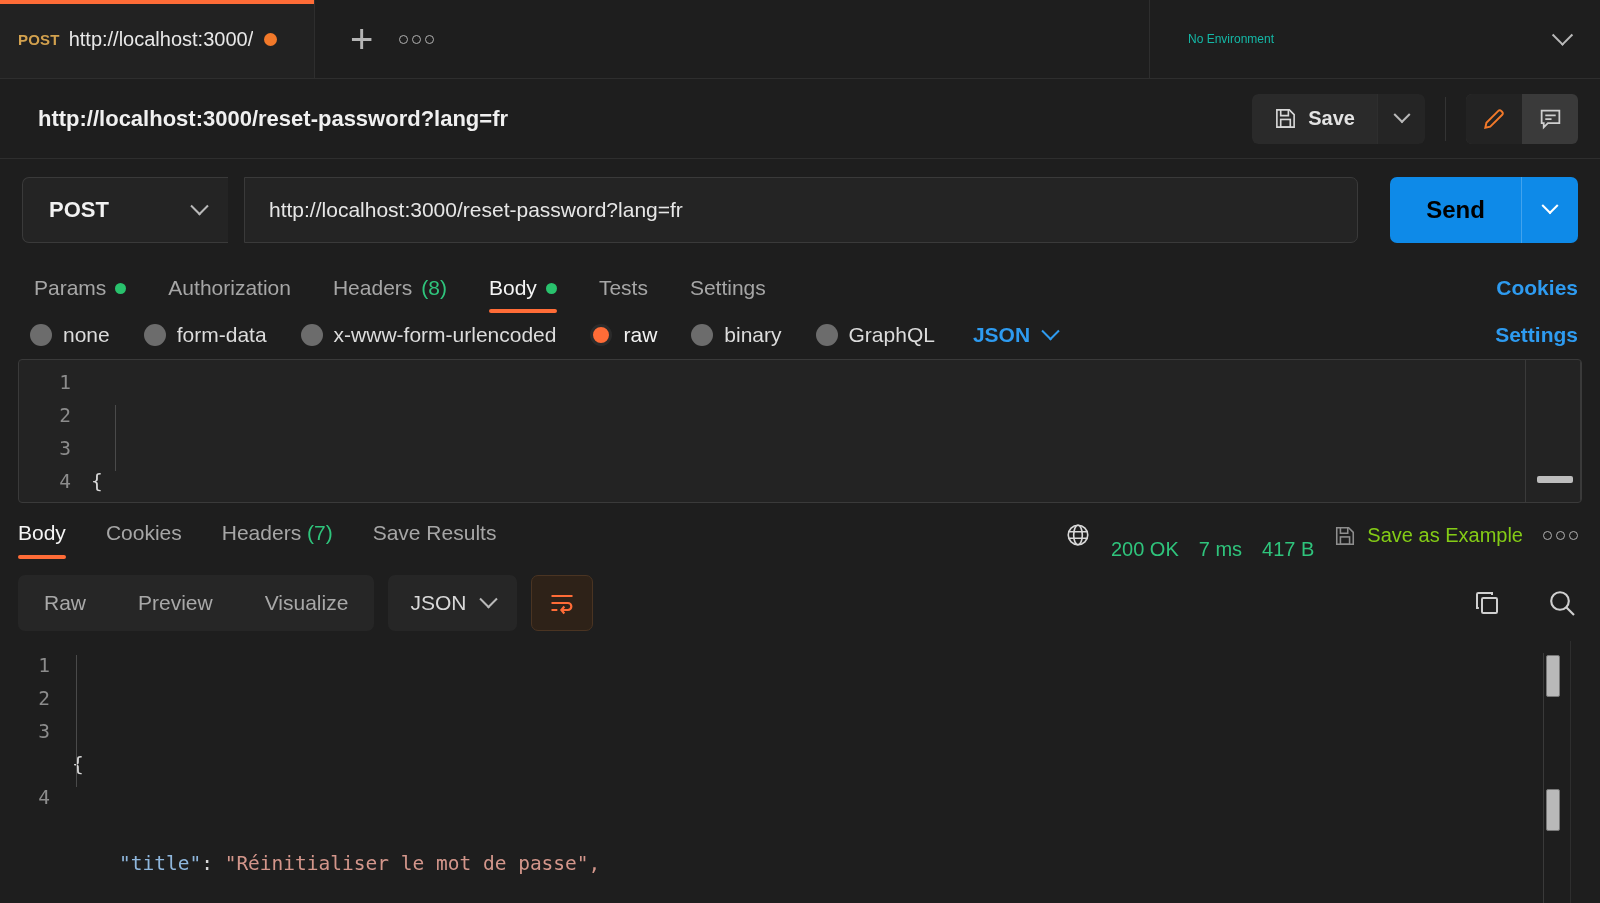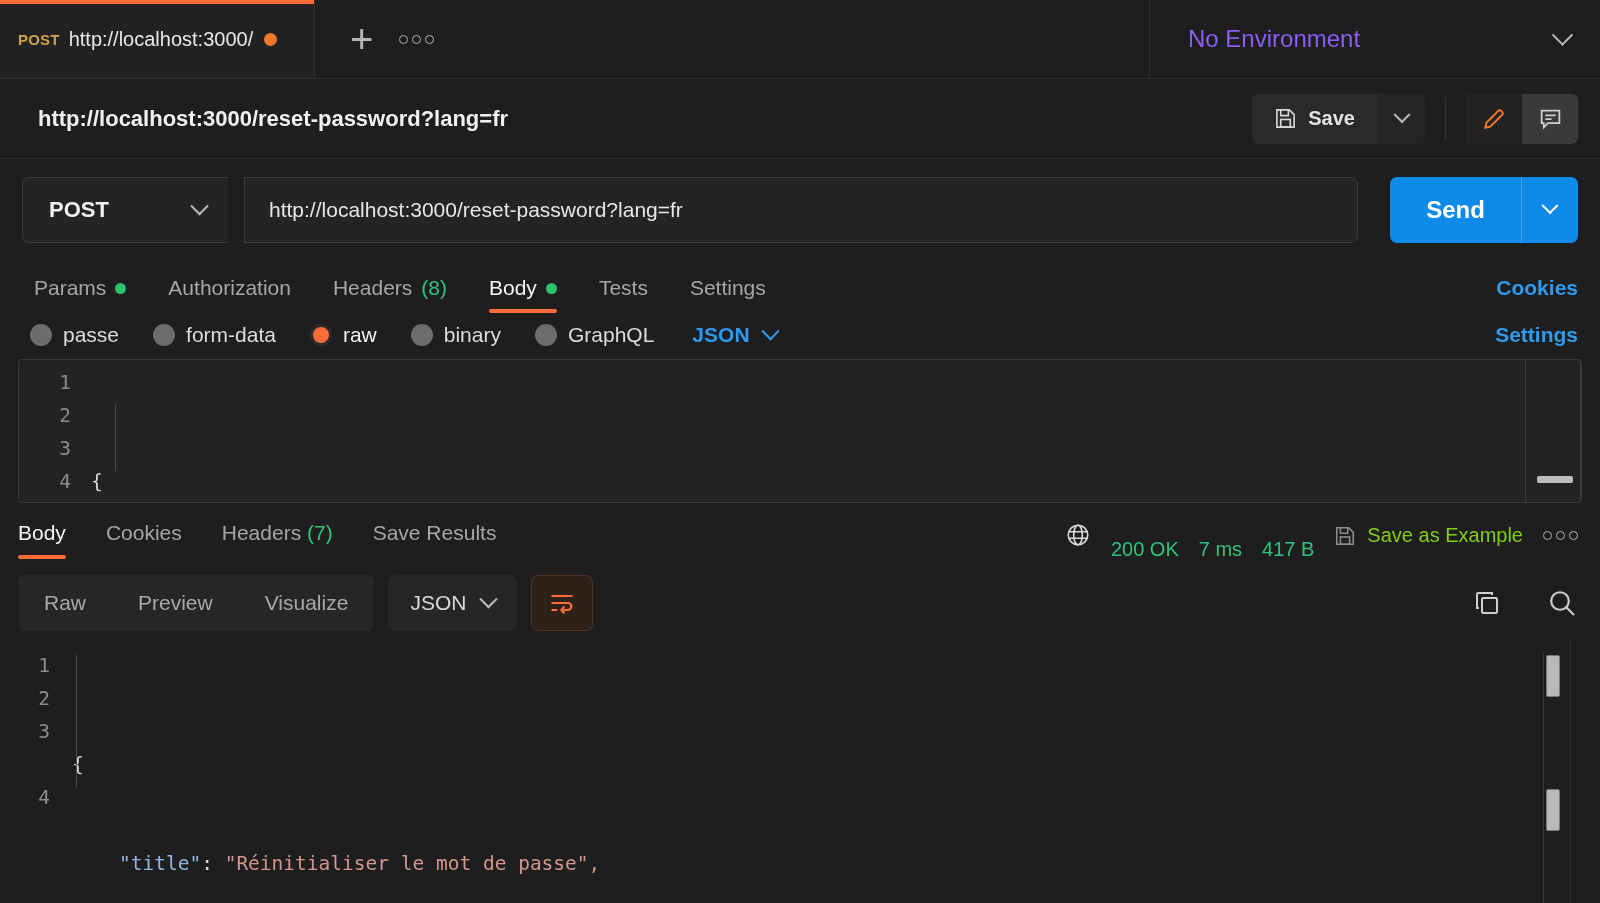--- a/index.html
+++ b/index.html
@@ -21,21 +21,21 @@
   .req-tab .topline { position:absolute; left:0; right:0; top:0; height:4px; background:#ff6c37; }
   .req-tab .method { color:#d2a14e; font-size:15px; font-weight:700; letter-spacing:.2px; }
   .req-tab .name { color:#e8e8e8; font-size:20px; white-space:nowrap; overflow:hidden; }
   .req-tab .dot-unsaved { width:13px; height:13px; border-radius:50%; background:#f2792a; flex:none; margin-left:2px;}
   .tab-actions { display:flex; align-items:center; gap:26px; padding-left:35px; flex:1; border-right:1px solid #2e2e2e;}
   .icon-btn { color:#9c9c9c; display:flex; align-items:center; justify-content:center; cursor:pointer; }
   .plus { font-size:40px; font-weight:300; line-height:1; color:#b5b5b5; }
   .tridots { display:flex; gap:4px; align-items:center; }
   .tridots i { display:block; width:9px; height:9px; border-radius:50%; border:1.6px solid #b0b0b0; }
   .env { width:450px; display:flex; align-items:center; justify-content:space-between; padding:0 30px 0 38px; }
-  .env .label { font-size:24px; color:#8b5cf6; }
+  .env .label { font-size:12px; color:#14b8a6; }
   .chev { width:15px; height:15px; border-right:2.3px solid #b9b9b9; border-bottom:2.3px solid #b9b9b9; transform:rotate(45deg) translate(-3px,-3px); }
 
   
   .reqhead { height:80px; display:flex; align-items:center; padding:0 22px 0 38px; border-bottom:1px solid #2e2e2e; }
   .reqhead .title { font-size:22px; font-weight:700; color:#f0f0f0; flex:1; }
   .save-group { display:flex; align-items:stretch; border-radius:6px; overflow:hidden; }
   .save-btn { display:flex; align-items:center; gap:11px; background:#2a2a2a; padding:0 22px; height:50px; border-radius:6px 0 0 6px; cursor:pointer; }
   .save-btn span { font-size:20px; color:#e3e3e3; font-weight:600; }
   .save-caret { width:48px; height:50px; background:#252525; display:flex; align-items:center; justify-content:center; border-radius:0 6px 6px 0; cursor:pointer; border-left:1px solid #2e2e2e;}
   .vsep { width:1px; height:44px; background:#343434; margin:0 20px; }
@@ -51,21 +51,21 @@
   }
   .method-sel .m { font-size:22px; font-weight:700; color:#f2f2f2; }
   .url-input {
     flex:1; height:66px; background:#242424; border:1px solid #3a3a3a; border-radius:0 7px 7px 0;
     display:flex; align-items:center; padding:0 24px; font-size:21px; color:#e6e6e6; cursor:text;
   }
   .send-btn {
     margin-left:16px; height:66px; width:188px; background:#0e8ae8; border-radius:7px;
     display:flex; align-items:center; cursor:pointer;
   }
-  .send-btn .t { flex:1; text-align:center; font-size:24px; font-weight:700; color:#ffffff; }
+  .send-btn .t { flex:1; text-align:center; font-size:24px; font-weight:700; color:#000000; }
   .send-btn .d { width:1px; height:66px; background:rgba(255,255,255,.22); }
   .send-btn .c { width:56px; display:flex; align-items:center; justify-content:center; }
   .send-btn .chev { border-color:#fff; }
 
   
   .reqtabs { display:flex; align-items:flex-end; padding:0 22px 0 34px; height:56px; position:relative; }
   .rt { position:relative; display:flex; align-items:center; gap:9px; font-size:21px; color:#a6a6a6; padding:0 0 13px 0; margin-right:42px; cursor:pointer; }
   .rt.active { color:#f5f5f5; }
   .rt .ul { position:absolute; left:0; right:0; bottom:0; height:4px; background:#ff6c37; border-radius:2px;}
   .gdot { width:11px; height:11px; border-radius:50%; background:#29c26d; }
@@ -218,25 +218,29 @@
     </div>
     <div class="rt">
       <span>Settings</span>
     </div>
     <div class="cookies-link">Cookies</div>
   </div>
 
   <div class="bodymode">
     <div class="radio">
         <span class="r"></span>
-        <span>passe</span>
+        <span>none</span>
       </div>
     <div class="radio">
         <span class="r"></span>
         <span>form-data</span>
+      </div>
+    <div class="radio">
+        <span class="r"></span>
+        <span>x-www-form-urlencoded</span>
       </div>
     <div class="radio sel">
         <span class="r"></span>
         <span>raw</span>
       </div>
     <div class="radio">
         <span class="r"></span>
         <span>binary</span>
       </div>
     <div class="radio">

